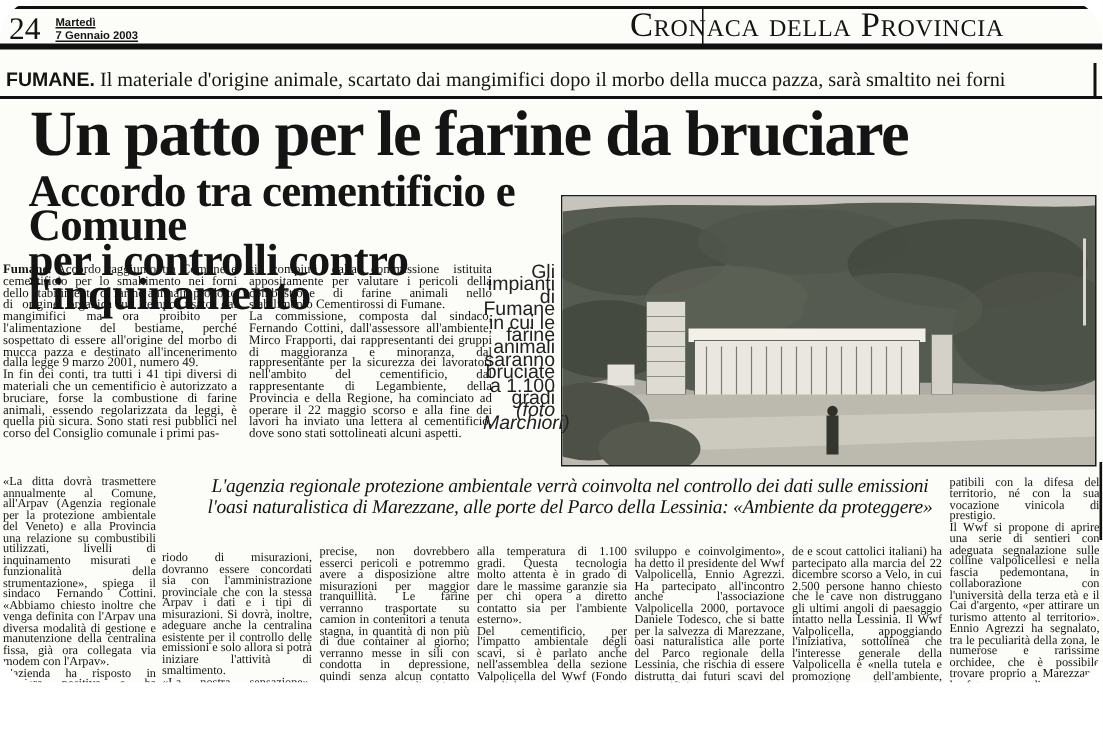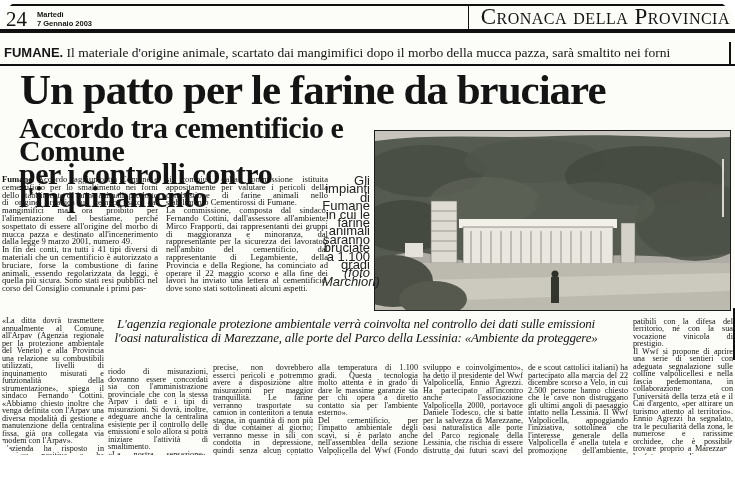--- a/index.html
+++ b/index.html
@@ -3,22 +3,22 @@
 <meta charset="utf-8">
 <style>
   html,body{margin:0;padding:0;}
   .page{position:relative;width:735px;height:455px;background:#fcfcf9;color:#141414;
         font-family:"Liberation Serif",serif;overflow:hidden;border-radius:26px;}
   .abs{position:absolute;}
   .rule{background:#101010;}
   
   .pagenum{left:6px;top:9px;font-size:21px;line-height:21px;}
   .dateblock{left:37px;top:11px;font-family:"Liberation Sans",sans-serif;
-             font-size:7.5px;line-height:8.5px;font-weight:bold;}
-  .section-title{left:420px;top:4px;width:310px;text-align:right;font-size:23px;
+             font-size:7.5px;line-height:8.5px;font-weight:bold;text-decoration:underline;}
+  .section-title{left:420px;top:4px;width:310px;text-align:left;font-size:23px;
                  line-height:25px;font-variant:small-caps;letter-spacing:.5px;}
   
   .kicker{left:4px;top:43px;width:724px;font-size:13.5px;line-height:20px;white-space:nowrap;}
   .kicker .loc{font-family:"Liberation Sans",sans-serif;font-weight:bold;font-size:13px;}
   
   .headline{left:20px;top:66px;width:710px;font-weight:bold;font-size:43px;line-height:48px;
             letter-spacing:-1px;white-space:nowrap;}
   .deck{left:19px;top:116px;width:355px;font-weight:bold;font-size:30px;
         line-height:23px;letter-spacing:-.5px;white-space:pre-line;}
   
@@ -34,21 +34,21 @@
   .bcol{font-size:8.2px;line-height:7.5px;}
   .c1{left:2px;top:317px;width:102px;height:192px;}
   .c2{left:108px;top:368px;width:100px;height:134px;}
   .c3{left:213px;top:364px;width:100px;height:134px;}
   .c4{left:318px;top:364px;width:100px;height:134px;}
   .c5{left:423px;top:364px;width:100px;height:134px;}
   .c6{left:528px;top:364px;width:100px;height:134px;}
   .c7{left:633px;top:310px;width:100px;height:188px;}
   .byline{font-weight:bold;font-size:8.5px;text-align:center;padding-right:4px;margin-top:2px;}
   
-  .band{left:92px;top:317px;width:528px;font-style:italic;font-size:13px;line-height:13.6px;
+  .band{left:116px;top:317px;width:528px;font-style:italic;font-size:13px;line-height:13.6px;
         letter-spacing:-.2px;text-align:center;}
   .band div{white-space:nowrap;}
 </style>
 </head>
 <body>
 
 <div class="page">
 
   <div class="abs rule" style="left:0;top:4px;width:735px;height:2px;"></div>
   <div class="abs rule" style="left:468px;top:4px;width:1px;height:26px;"></div>

